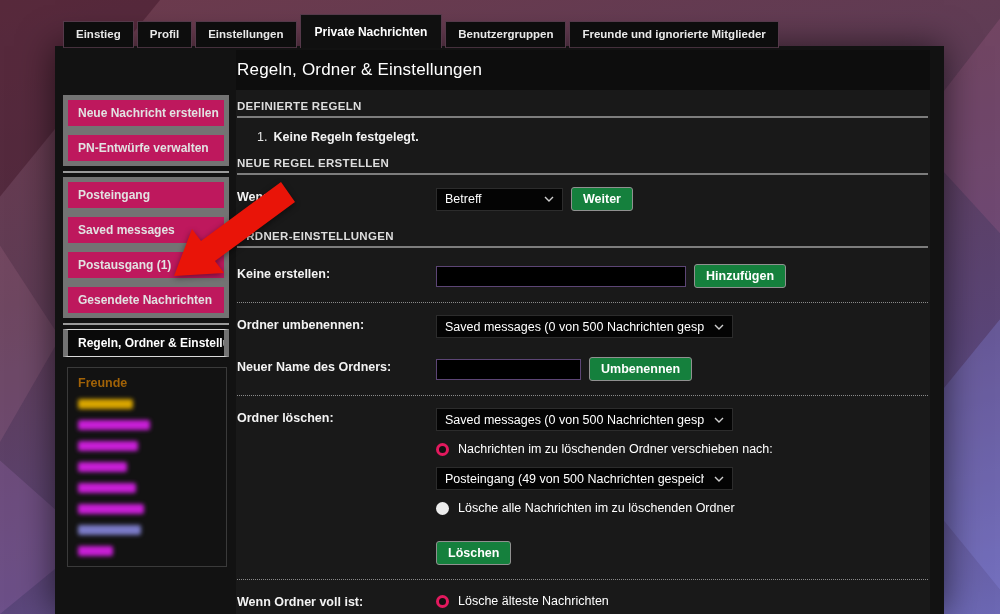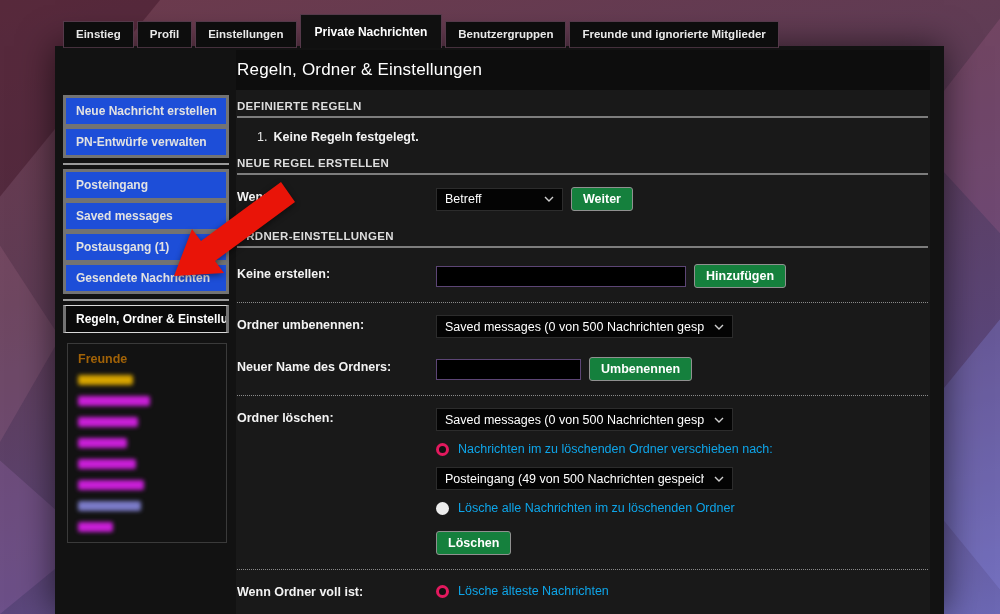--- a/index.html
+++ b/index.html
@@ -30,21 +30,21 @@
     padding:6px 12px 7px;white-space:nowrap;cursor:pointer;
   }
   .tab.active{
     padding:10px 14px 9px;font-size:12px;color:#fff;background:#101010;
     border-bottom:none;position:relative;z-index:4;
   }
 
   
   .sidebar{position:absolute;left:8px;top:50px;width:166px;}
   .side-item{
-    background:#1d4ed8;border:3px solid #737373;margin-top:-1px;
+    background:#be185d;border:5px solid #737373;margin-top:-1px;
     color:#e2e2e2;font-size:12px;font-weight:bold;
     padding:6px 10px;cursor:pointer;white-space:nowrap;overflow:hidden;
   }
   .side-divider{height:0;border-top:2px solid #9a9a9a;margin:5px 0;}
   .side-item.active{border-top:1px solid #d9d9d9;border-bottom:1px solid #d9d9d9;color:#fff;background:#0a0a0a;}
 
   .friends-box{
     margin-top:10px;margin-left:4px;width:138px;
     background:#121212;border:1px solid #3a3a3a;padding:8px 10px 10px;
   }
@@ -101,21 +101,21 @@
   .dotted{border:none;border-top:1px dotted #8a8a8a;margin:14px 2px 12px 0;}
 
   .radio-row{display:flex;align-items:flex-start;gap:9px;margin:9px 0;cursor:pointer;}
   .radio{
     width:13px;height:13px;border-radius:50%;flex-shrink:0;margin-top:1px;
     background:#ededed;
   }
   .radio.checked{
     width:7px;height:7px;background:#101010;border:3px solid #e3195e;
   }
-  .radio-label{color:#0ea5e9;}
+  .radio-label{color:#ffffff;}
   .stack{display:flex;flex-direction:column;align-items:flex-start;gap:2px;}
 
   .arrow-svg{position:absolute;left:0;top:0;z-index:9;pointer-events:none;
     filter:drop-shadow(0 2px 3px rgba(0,0,0,.45));}
 </style>
 </head>
 <body>
 
 <div class="facet f1"></div>
 <div class="facet f2"></div>
@@ -235,21 +235,21 @@
           <div class="select sel-med">
             <span class="val">Posteingang (49 von 500 Nachrichten gespeichert)</span>
             <svg width="10" height="6" viewBox="0 0 10 6">
                 <path d="M1 1l4 4 4-4" stroke="#cfcfcf" stroke-width="1.4" fill="none"></path>
               </svg>
           </div>
           <div class="radio-row">
             <span class="radio"></span>
             <span class="radio-label">Lösche alle Nachrichten im zu löschenden Ordner</span>
           </div>
-          <button class="btn" style="margin-top:5px;text-align:center;">Löschen</button>
+          <button class="btn" style="margin-top:15px;text-align:center;">Löschen</button>
         </div>
       </div>
 
       <hr class="dotted">
 
       <div class="form-row">
         <div class="row-label">Wenn Ordner voll ist:</div>
         <div class="row-controls stack">
           <div class="radio-row" style="margin-top:2px;">
             <span class="radio checked"></span>

